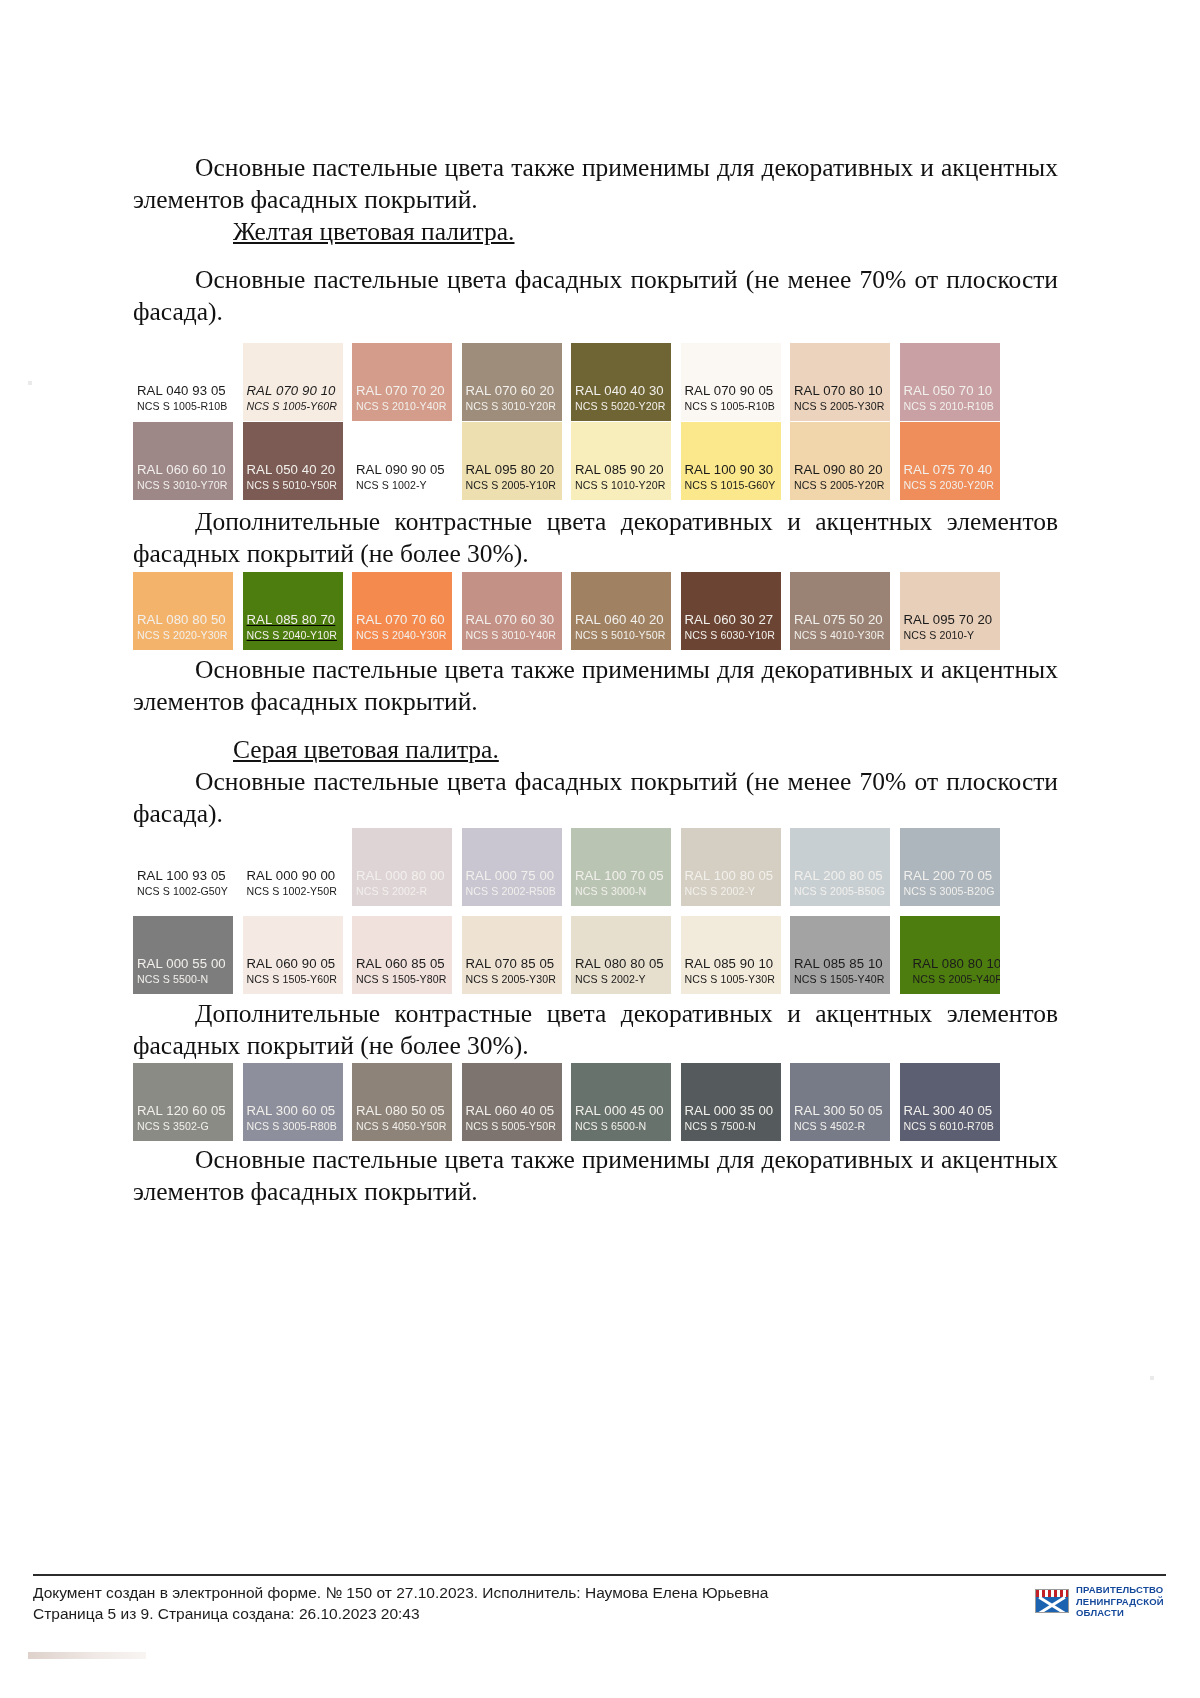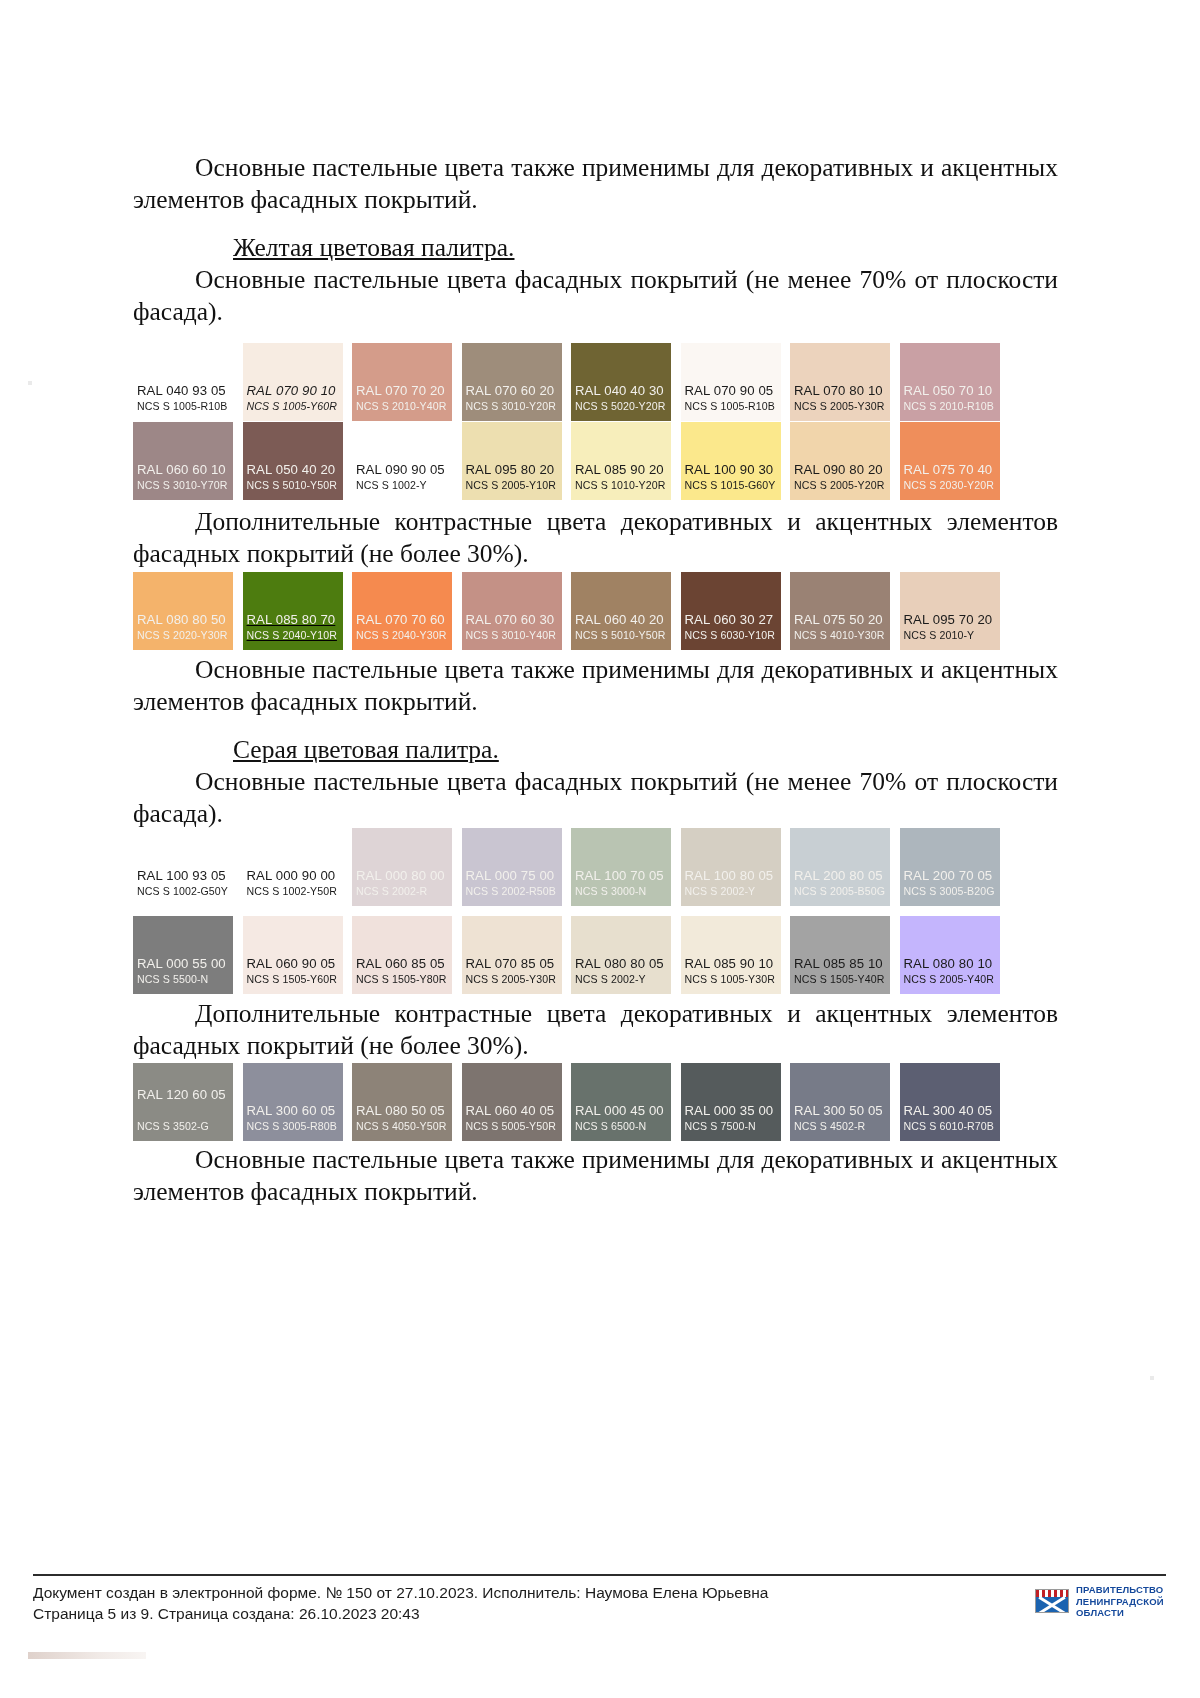--- a/index.html
+++ b/index.html
@@ -143,21 +143,21 @@
 <div class="page">
 
   <div class="faint-mark" style="left:28px;top:345px;width:4px;height:4px;"></div>
   <div class="faint-mark" style="left:745px;top:316px;width:4px;height:4px;"></div>
   <div class="faint-mark" style="left:1150px;top:1340px;width:4px;height:4px;"></div>
 
   <div class="block" style="top:116px;">
     <p class="para"><span class="ind"></span><span>Основные пастельные цвета также применимы для декоративных и акцентных элементов фасадных покрытий.</span></p>
   </div>
 
-  <div class="block" style="top:196px;">
+  <div class="block" style="top:180px;">
     <p class="heading"><span>Желтая цветовая палитра.</span></p>
   </div>
 
   <div class="block" style="top:228px;">
     <p class="para"><span class="ind"></span><span>Основные пастельные цвета фасадных покрытий (не менее 70% от плоскости фасада).</span></p>
   </div>
 
   <div class="swatch-row" style="top:307px;">
       <div class="swatch light" style="background: rgb(255, 255, 255);">
         <div class="ral">RAL 040 93 05</div>
@@ -336,32 +336,32 @@
         <div class="ncs">NCS S 2002-Y</div>
       </div>
       <div class="swatch light" style="background: rgb(242, 234, 218);">
         <div class="ral">RAL 085 90 10</div>
         <div class="ncs">NCS S 1005-Y30R</div>
       </div>
       <div class="swatch light" style="background: #a3a3a3;">
         <div class="ral">RAL 085 85 10</div>
         <div class="ncs">NCS S 1505-Y40R</div>
       </div>
-      <div class="swatch light" style="background: #c4b5fd;">
+      <div class="swatch light" style="background: #4d7c0f; padding-left: 9px;">
         <div class="ral">RAL 080 80 10</div>
         <div class="ncs">NCS S 2005-Y40R</div>
       </div>
     </div>
 
   <div class="block" style="top:962px;">
     <p class="para"><span class="ind"></span><span>Дополнительные контрастные цвета декоративных и акцентных элементов фасадных покрытий (не более 30%).</span></p>
   </div>
 
   <div class="swatch-row" style="top:1027px;">
-      <div class="swatch dark" style="background: rgb(139, 139, 133); gap: 16px;">
+      <div class="swatch dark" style="background: rgb(139, 139, 133);">
         <div class="ral">RAL 120 60 05</div>
         <div class="ncs">NCS S 3502-G</div>
       </div>
       <div class="swatch dark" style="background: rgb(141, 143, 156);">
         <div class="ral">RAL 300 60 05</div>
         <div class="ncs">NCS S 3005-R80B</div>
       </div>
       <div class="swatch dark" style="background: rgb(141, 131, 120);">
         <div class="ral">RAL 080 50 05</div>
         <div class="ncs">NCS S 4050-Y50R</div>

